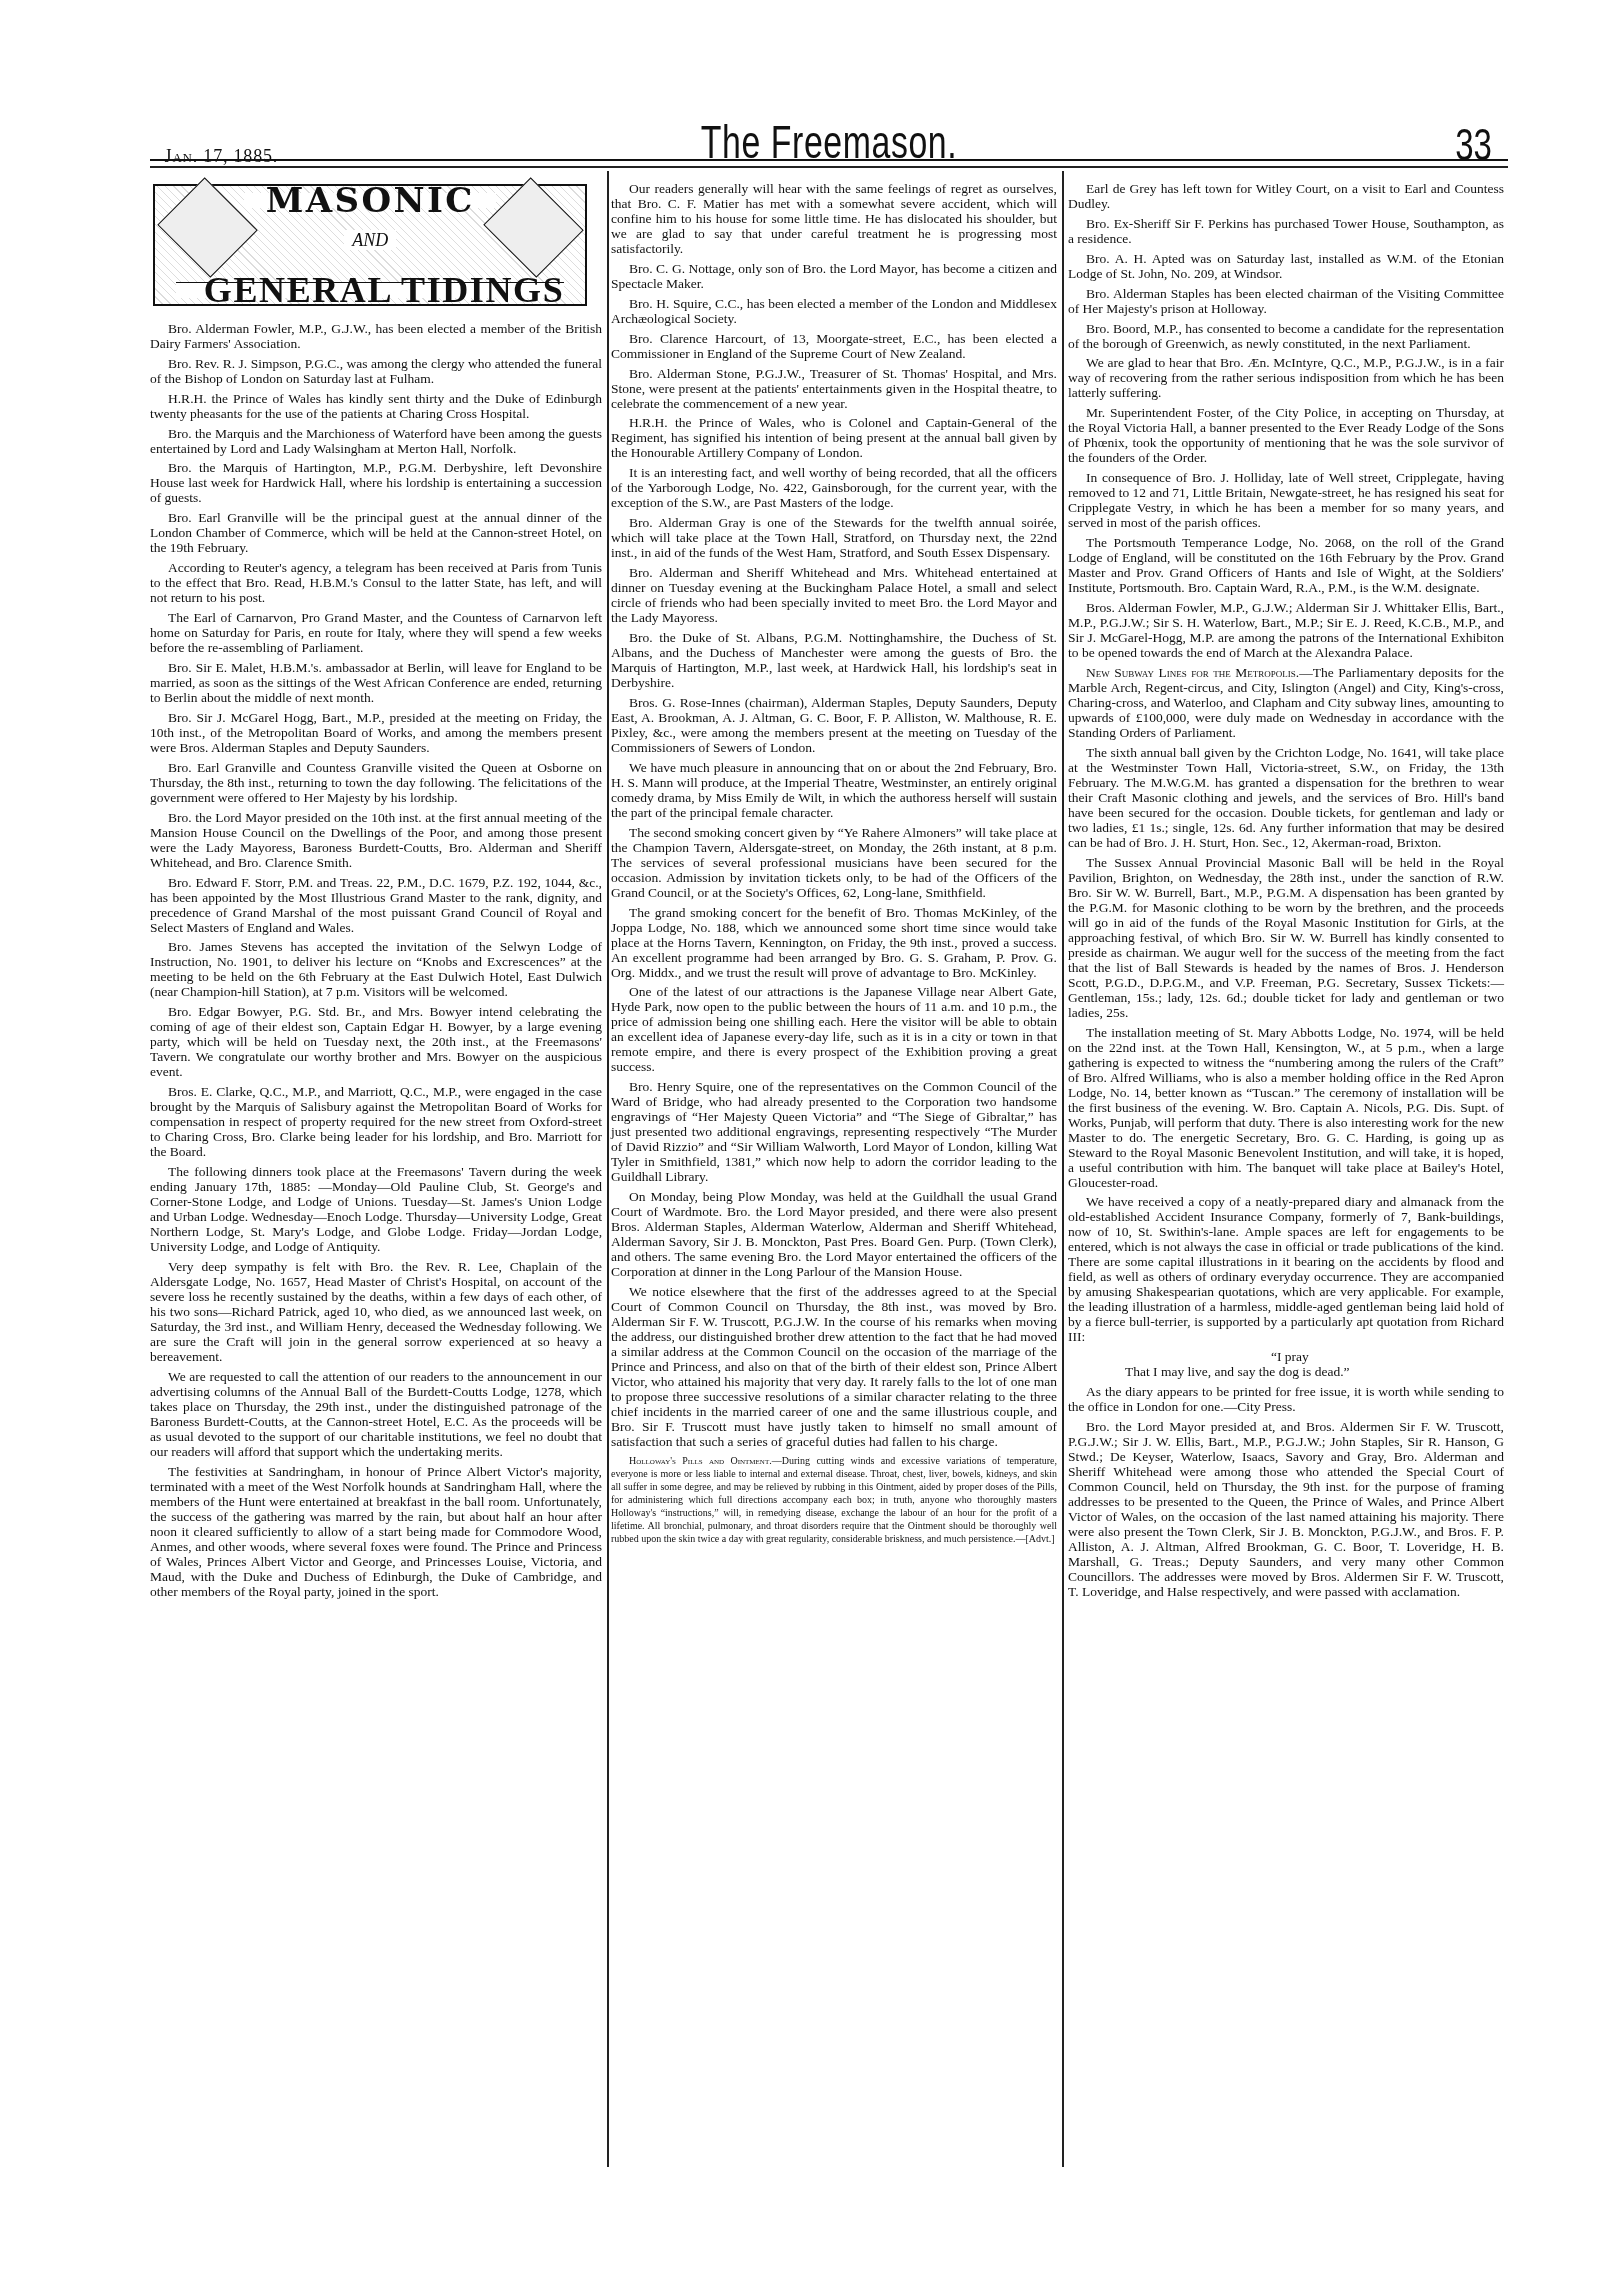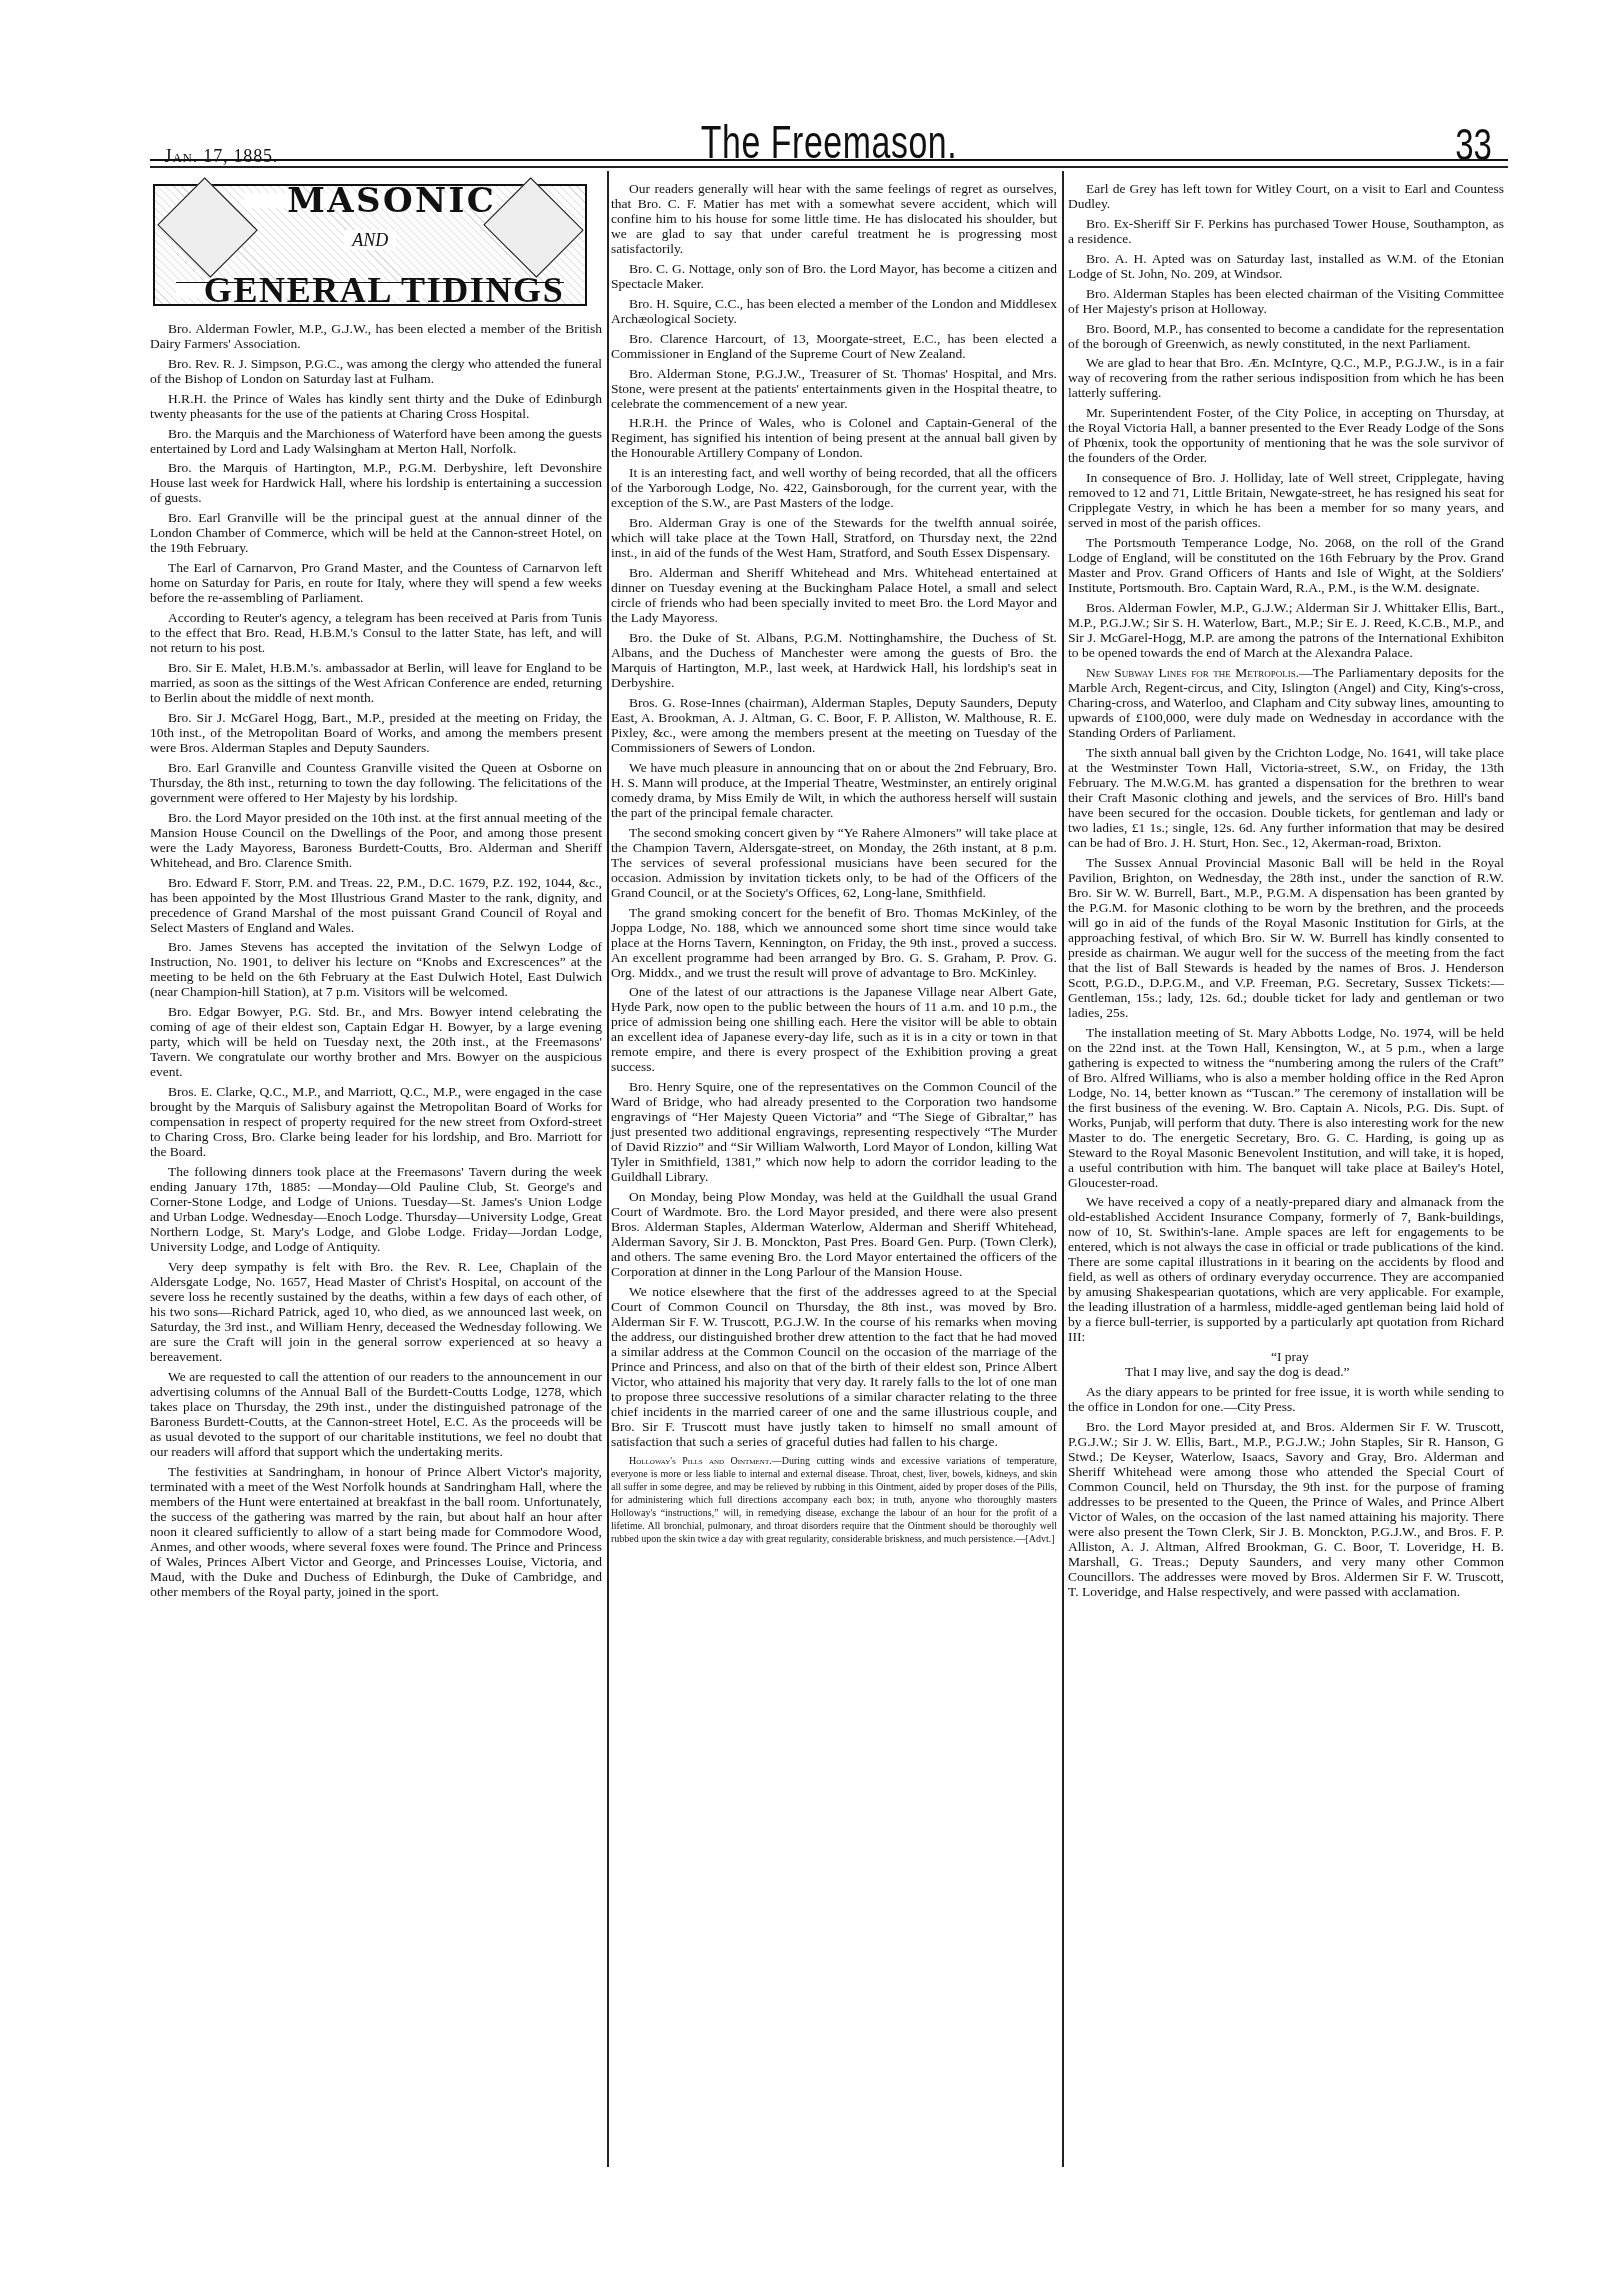--- a/index.html
+++ b/index.html
@@ -12,21 +12,21 @@
   .rule-b { position: absolute; left: 150px; width: 1358px; top: 166px; height: 1.6px; background: #222; }
   .col { position: absolute; top: 171px; font-size: 13.5px; line-height: 15px; text-align: justify; }
   .col p { margin: 0 0 4.9px 0; text-indent: 18px; hyphens: auto; }
   .col-left { left: 150px; width: 452px; top: 181px; }
   .col-mid { left: 611px; width: 446px; top: 181px; }
   .col-right { left: 1068px; width: 436px; top: 181px; }
   .vrule { position: absolute; top: 171px; width: 1.6px; background: #222; }
   .vrule-1 { left: 607px; height: 1996px; }
   .vrule-2 { left: 1062px; height: 1996px; }
   .banner { position: relative; width: 434px; height: 122px; border: 2.4px solid #111; margin: 3.3px 0 14.6px 3.3px; background: repeating-linear-gradient(45deg, #fff 0 4.9px, #ddd 4.9px 5.7px); box-sizing: border-box; }
-  .banner .b-top { position: absolute; left: 89px; right: 89px; top: 6.5px; text-align: right; font-size: 34px; font-weight: bold; letter-spacing: 2.4px; font-family: "DejaVu Serif", serif; background: #fff; }
+  .banner .b-top { position: absolute; left: 89px; right: 89px; top: 6.5px; text-align: center; font-size: 34px; font-weight: bold; letter-spacing: 2.4px; font-family: "DejaVu Serif", serif; background: #fff; }
   .banner .b-and { position: absolute; left: 0; right: 0; top: 47px; text-align: center; font-size: 18px; font-style: italic; }
   .banner .b-and span { background: #fff; padding: 0 8.1px; }
   .banner .b-bot { position: absolute; left: 21px; right: 21px; bottom: 6.5px; text-align: right; font-size: 36px; font-weight: bold; letter-spacing: 1.6px; background: #fff; border-top: 1.6px solid #111; }
   .banner .orn { position: absolute; top: 8.1px; width: 73px; height: 65px; border: 1.6px solid #111; transform: rotate(45deg); background: #eee; }
   .banner .orn-l { left: 14.6px; } .banner .orn-r { right: 14.6px; }
   .quote-a { text-indent: 0 !important; padding-left: 203px; margin-bottom: 0 !important; }
   .quote-b { text-indent: 0 !important; padding-left: 57px; }
   .sc { font-variant: small-caps; }
   .ad { font-size: 10px; line-height: 13px; }
 </style>
@@ -50,22 +50,22 @@
     <div class="b-top">MASONIC</div>
     <div class="b-and"><span>AND</span></div>
     <div class="b-bot">GENERAL TIDINGS</div>
   </div>
   <p>Bro. Alderman Fowler, M.P., G.J.W., has been elected a member of the British Dairy Farmers' Association.</p>
   <p>Bro. Rev. R. J. Simpson, P.G.C., was among the clergy who attended the funeral of the Bishop of London on Saturday last at Fulham.</p>
   <p>H.R.H. the Prince of Wales has kindly sent thirty and the Duke of Edinburgh twenty pheasants for the use of the patients at Charing Cross Hospital.</p>
   <p>Bro. the Marquis and the Marchioness of Waterford have been among the guests entertained by Lord and Lady Walsingham at Merton Hall, Norfolk.</p>
   <p>Bro. the Marquis of Hartington, M.P., P.G.M. Derbyshire, left Devonshire House last week for Hardwick Hall, where his lordship is entertaining a succession of guests.</p>
   <p>Bro. Earl Granville will be the principal guest at the annual dinner of the London Chamber of Commerce, which will be held at the Cannon-street Hotel, on the 19th February.</p>
+  <p>According to Reuter's agency, a telegram has been received at Paris from Tunis to the effect that Bro. Read, H.B.M.'s Consul to the latter State, has left, and will not return to his post.</p>
   <p>The Earl of Carnarvon, Pro Grand Master, and the Countess of Carnarvon left home on Saturday for Paris, en route for Italy, where they will spend a few weeks before the re-assembling of Parliament.</p>
-  <p>According to Reuter's agency, a telegram has been received at Paris from Tunis to the effect that Bro. Read, H.B.M.'s Consul to the latter State, has left, and will not return to his post.</p>
   <p>Bro. Sir E. Malet, H.B.M.'s. ambassador at Berlin, will leave for England to be married, as soon as the sittings of the West African Conference are ended, returning to Berlin about the middle of next month.</p>
   <p>Bro. Sir J. McGarel Hogg, Bart., M.P., presided at the meeting on Friday, the 10th inst., of the Metropolitan Board of Works, and among the members present were Bros. Alderman Staples and Deputy Saunders.</p>
   <p>Bro. Earl Granville and Countess Granville visited the Queen at Osborne on Thursday, the 8th inst., returning to town the day following. The felicitations of the government were offered to Her Majesty by his lordship.</p>
   <p>Bro. the Lord Mayor presided on the 10th inst. at the first annual meeting of the Mansion House Council on the Dwellings of the Poor, and among those present were the Lady Mayoress, Baroness Burdett-Coutts, Bro. Alderman and Sheriff Whitehead, and Bro. Clarence Smith.</p>
   <p>Bro. Edward F. Storr, P.M. and Treas. 22, P.M., D.C. 1679, P.Z. 192, 1044, &amp;c., has been appointed by the Most Illustrious Grand Master to the rank, dignity, and precedence of Grand Marshal of the most puissant Grand Council of Royal and Select Masters of England and Wales.</p>
   <p>Bro. James Stevens has accepted the invitation of the Selwyn Lodge of Instruction, No. 1901, to deliver his lecture on “Knobs and Excrescences” at the meeting to be held on the 6th February at the East Dulwich Hotel, East Dulwich (near Champion-hill Station), at 7 p.m. Visitors will be welcomed.</p>
   <p>Bro. Edgar Bowyer, P.G. Std. Br., and Mrs. Bowyer intend celebrating the coming of age of their eldest son, Captain Edgar H. Bowyer, by a large evening party, which will be held on Tuesday next, the 20th inst., at the Freemasons' Tavern. We congratulate our worthy brother and Mrs. Bowyer on the auspicious event.</p>
   <p>Bros. E. Clarke, Q.C., M.P., and Marriott, Q.C., M.P., were engaged in the case brought by the Marquis of Salisbury against the Metropolitan Board of Works for compensation in respect of property required for the new street from Oxford-street to Charing Cross, Bro. Clarke being leader for his lordship, and Bro. Marriott for the Board.</p>
   <p>The following dinners took place at the Freemasons' Tavern during the week ending January 17th, 1885: —Monday—Old Pauline Club, St. George's and Corner-Stone Lodge, and Lodge of Unions. Tuesday—St. James's Union Lodge and Urban Lodge. Wednesday—Enoch Lodge. Thursday—University Lodge, Great Northern Lodge, St. Mary's Lodge, and Globe Lodge. Friday—Jordan Lodge, University Lodge, and Lodge of Antiquity.</p>
   <p>Very deep sympathy is felt with Bro. the Rev. R. Lee, Chaplain of the Aldersgate Lodge, No. 1657, Head Master of Christ's Hospital, on account of the severe loss he recently sustained by the deaths, within a few days of each other, of his two sons—Richard Patrick, aged 10, who died, as we announced last week, on Saturday, the 3rd inst., and William Henry, deceased the Wednesday following. We are sure the Craft will join in the general sorrow experienced at so heavy a bereavement.</p>

